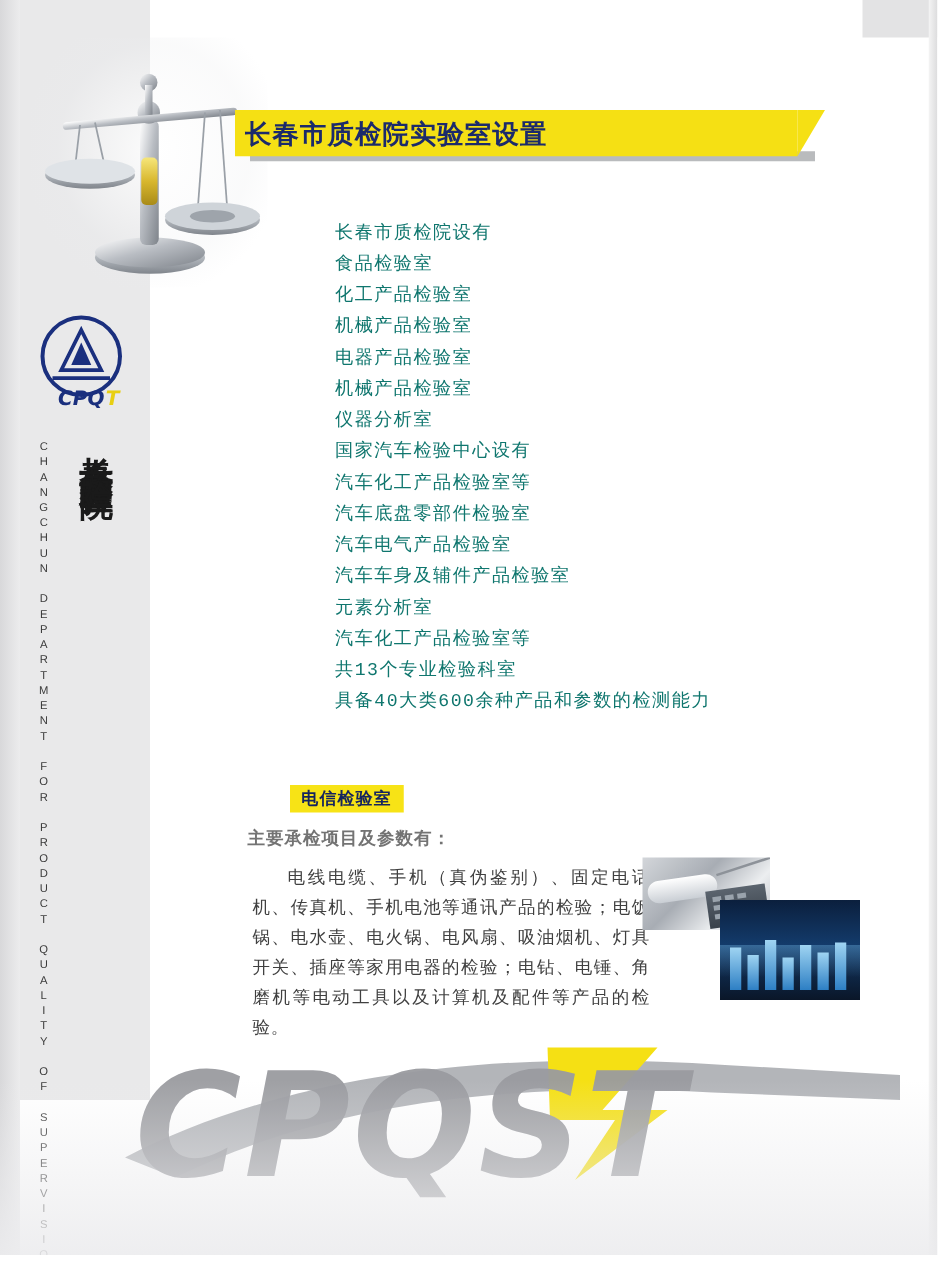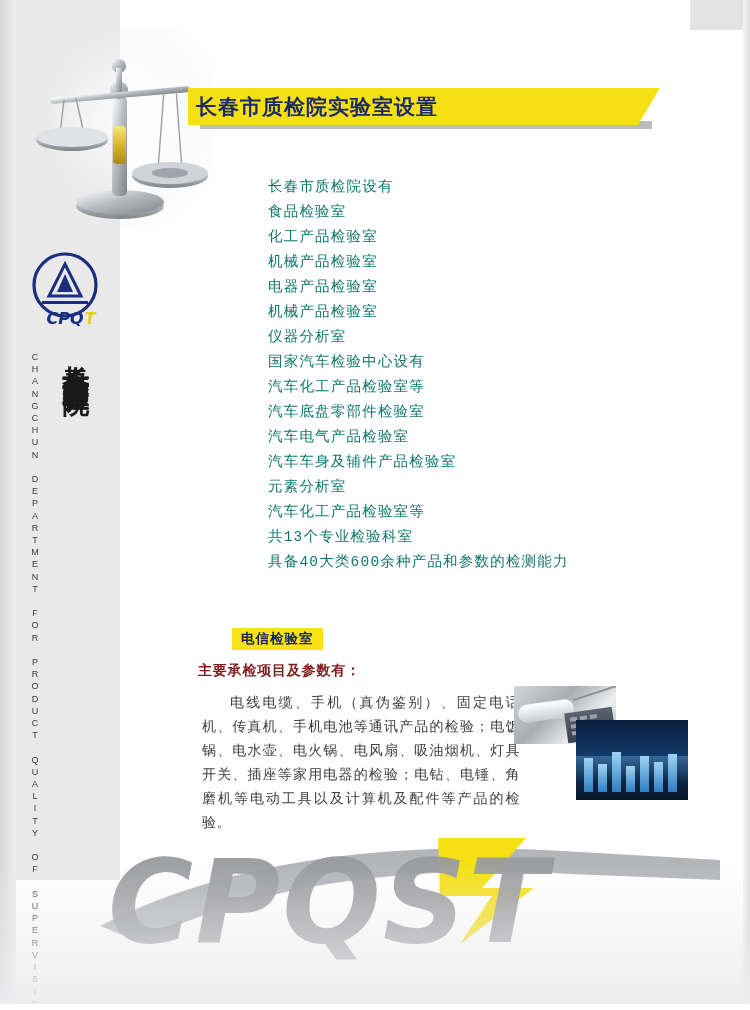--- a/index.html
+++ b/index.html
@@ -170,21 +170,21 @@
     letter-spacing: 1px;
     box-sizing: border-box;
     margin-left: 34px;
   }
   .sec-sub {
     position: absolute;
     left: 198px; top: 662px;
     font-family: "DejaVu Sans", "Liberation Sans", sans-serif;
     font-size: 14px;
     font-weight: bold;
-    color: #7f1d1d;
+    color: #737373;
     letter-spacing: 0.8px;
   }
   .sec-para {
     position: absolute;
     left: 202px; top: 690px;
     width: 318px;
     font-family: "DejaVu Serif", "Liberation Serif", serif;
     font-size: 14px;
     color: #404040;
     line-height: 24px;

